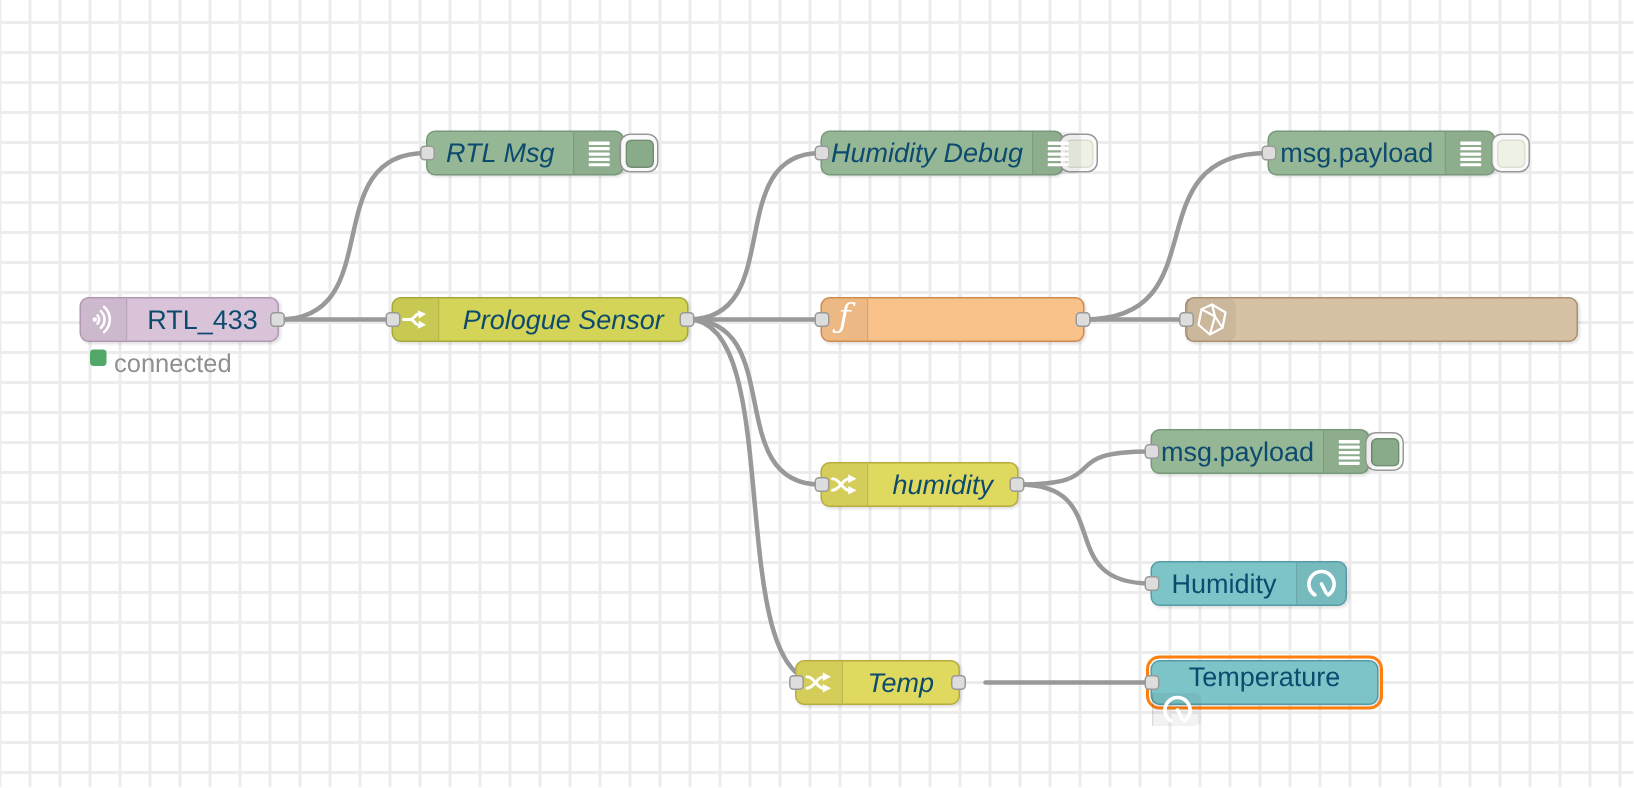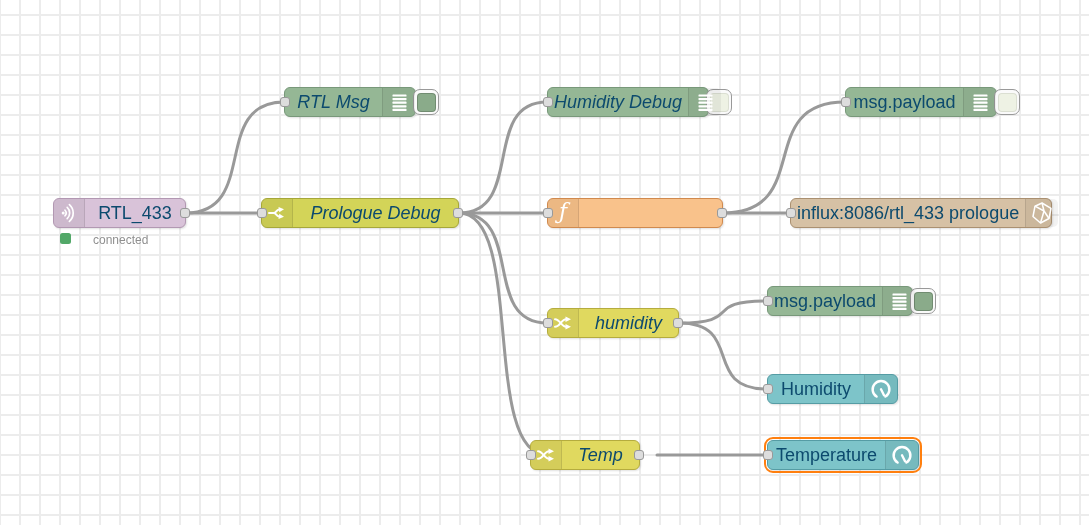--- a/index.html
+++ b/index.html
@@ -11,21 +11,21 @@
     background-size:20px 20px,20px 20px;
     background-position:-1px 0px,0px 14px;
   }
   #wire-layer{position:absolute;left:0;top:0;z-index:1;}
   .wire{fill:none;stroke:#999999;stroke-width:3;stroke-linecap:round;}
   .node{
     position:absolute;z-index:2;height:30px;box-sizing:border-box;
     border:1px solid;border-radius:6px;display:flex;align-items:stretch;
     box-shadow:1px 1px 2px rgba(0,0,0,0.12);
   }
-  .node.selected{outline:2.5px solid #ff7f0e;outline-offset:1px;}
+  .node.selected{outline:2.5px solid #ff7f0e;outline-offset:1px;flex-direction:column;}
   .icon-region{
     width:30px;flex:0 0 auto;display:flex;align-items:center;justify-content:center;
     background:rgba(0,0,0,0.05);position:relative;z-index:2;
   }
   .icon-region.left{border-right:1px solid rgba(0,0,0,0.1);border-radius:5px 0 0 5px;}
   .icon-region.right{border-left:1px solid rgba(0,0,0,0.1);border-radius:0 5px 5px 0;width:32px;}
   .fn-glyph{font-family:"DejaVu Serif","Liberation Serif",serif;font-style:italic;font-size:22px;color:#fff;line-height:1;margin-top:-2px;}
   .label{
     flex:1;display:flex;align-items:center;justify-content:center;
     font-size:18px;color:#0c4a6e;white-space:nowrap;padding:0 6px;
@@ -40,22 +40,22 @@
   .port.out{right:-5px;}
   .toggle{
     position:absolute;left:100%;margin-left:-2px;top:50%;transform:translateY(-50%);
     width:26px;height:26px;box-sizing:border-box;border:1.5px solid #999999;
     border-radius:7px;background:#fafafa;padding:2.5px;z-index:1;
   }
   .toggle .inner{width:100%;height:100%;box-sizing:border-box;border-radius:4px;
     background:#eef2e4;border:1px solid rgba(0,0,0,0.08);}
   .toggle.on .inner{background:#8aab8a;border-color:rgba(0,0,0,0.18);}
   .status{
-    position:absolute;top:calc(100% + 6px);left:6px;display:flex;align-items:flex-start;gap:22px;
-    font-size:12px;color:#8f8f8f;white-space:nowrap;
+    position:absolute;top:calc(100% + 6px);left:6px;display:flex;align-items:flex-start;gap:5px;
+    font-size:17px;color:#8f8f8f;white-space:nowrap;
   }
   .status-dot{width:11px;height:11px;border-radius:2.5px;flex:0 0 auto;}
 </style>
 </head>
 <body>
 
 <div id="canvas">
     <svg width="1089" height="525" id="wire-layer">
       <path d="M 186 213 C 259.5 213 210.5 102 284 102" class="wire" stroke="#999999"></path>
       <path d="M 186 213 C 242.25 213 204.75 213 261 213" class="wire" stroke="#999999"></path>
@@ -110,21 +110,21 @@
         <svg width="20" height="20" viewBox="0 0 20 20">
           <g fill="none" stroke="#fff" stroke-width="2" stroke-linecap="round">
             <path d="M2 10 H6.5"></path>
             <path d="M6.5 10 C9.5 10 9 6.8 12 6.4"></path>
             <path d="M6.5 10 C9.5 10 9 13.2 12 13.6"></path>
           </g>
           <path d="M11.5 3.9 L17 6.3 L12.3 9.3 Z" fill="#fff"></path>
           <path d="M12.3 10.7 L17 13.7 L11.5 16.1 Z" fill="#fff"></path>
         </svg>
       </div>
-      <span class="label italic">Prologue Debug</span>
+      <span class="label italic">Prologue Sensor</span>
       <div class="port in"></div>
       <div class="port out"></div>
     </div>
     <div class="node" style="left: 547px; top: 87px; width: 162px; background: rgb(149, 183, 149); border-color: rgb(120, 152, 122);">
       <span class="label italic">Humidity Debug</span>
       <div class="icon-region right">
         <svg width="15" height="17" viewBox="0 0 15 17">
           <g fill="#fff">
             <rect x="0.5" y="0.4" width="14" height="2.2" rx="0.6"></rect>
             <rect x="0.5" y="4" width="14" height="2.2" rx="0.6"></rect>
@@ -158,21 +158,20 @@
             <rect x="0.5" y="14.8" width="14" height="2.2" rx="0.6"></rect>
           </g>
         </svg>
       </div>
       <div class="port in"></div>
       <div class="toggle">
         <div class="inner"></div>
       </div>
     </div>
     <div class="node" style="left: 790px; top: 198px; width: 262px; background: rgb(214, 193, 165); border-color: rgb(170, 144, 113);">
-      <span class="label">influx:8086/rtl_433 prologue</span>
       <div class="icon-region right">
         <svg width="24" height="24" viewBox="0 0 24 24">
           <g fill="none" stroke="#fff" stroke-width="1.5" stroke-linejoin="round">
             <polygon points="12,2 21,7.3 19,17.5 10.5,22 3,15.5 5,5.2"></polygon>
             <path d="M5 5.2 L14 10 L12 2"></path>
             <path d="M14 10 L19 17.5"></path>
             <path d="M14 10 L10.5 22"></path>
           </g>
         </svg>
       </div>

